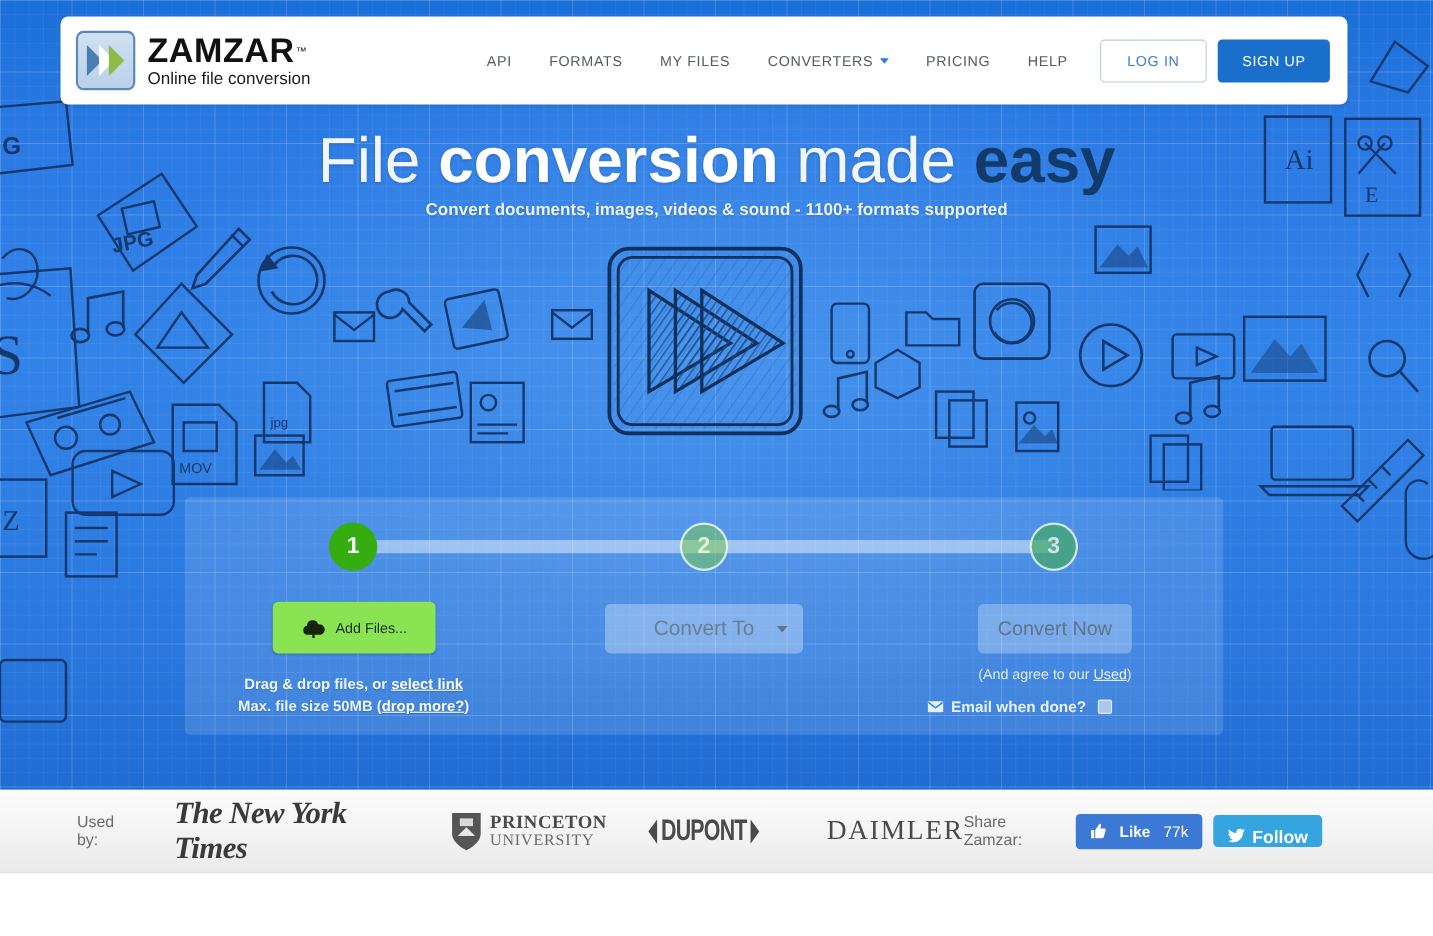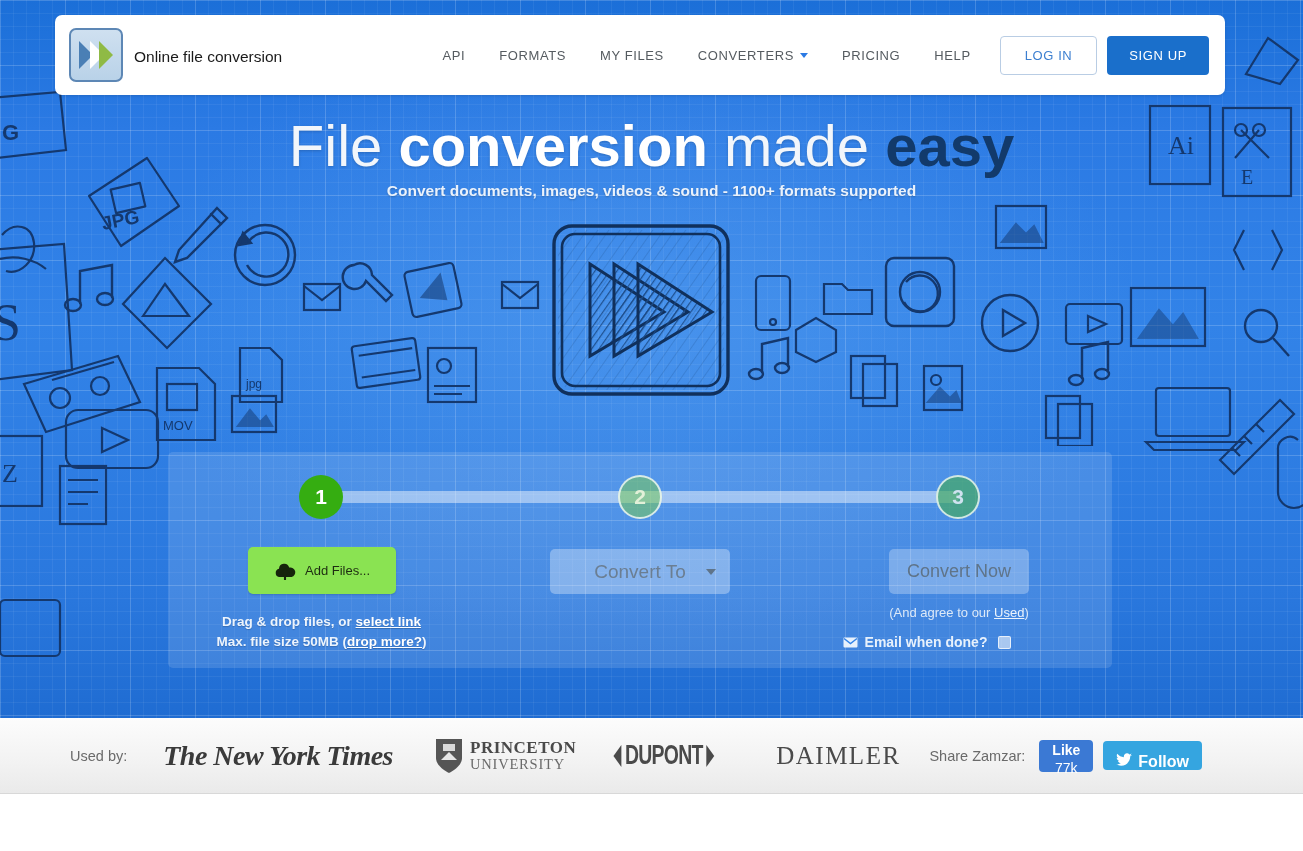--- a/index.html
+++ b/index.html
@@ -202,22 +202,22 @@
     transform: scaleX(0.72); transform-origin: left center; letter-spacing: -1px;
   }
   .logo-daimler {
     margin-left: 20px; font-family: "Liberation Serif", serif;
     font-size: 25px; color: #4a4a4a; letter-spacing: 1.5px;
   }
   .share-label { margin-left: auto; font-size: 14.5px; color: #6a6a6a; }
   .btn-like {
     margin-left: 14px; background: #3b79d4; color: #fff; border: none;
     border-radius: 4px; height: 32px; padding: 0 13px;
-    display: flex; align-items: center; gap: 2px; font-size: 14px;
-    font-weight: 700; cursor: pointer; font-family: "Liberation Sans", sans-serif; flex-direction: column;
+    display: flex; align-items: center; gap: 12px; font-size: 14px;
+    font-weight: 700; cursor: pointer; font-family: "Liberation Sans", sans-serif;
   }
   .like-count { font-weight: 400; }
   .btn-follow {
     margin-left: 10px; margin-right: 101px; background: #35a5e0; color: #fff;
     border: none; border-radius: 4px; height: 29px; padding: 12px 13px;
     display: flex; gap: 6px; font-size: 16px;
     font-weight: 700; cursor: pointer; font-family: "Liberation Sans", sans-serif;
   }
   .page-bottom {
     position: absolute; left: 0; top: 794px; width: 1303px; height: 57px;
@@ -440,20 +440,23 @@
   <div class="header-card">
     <div class="brand">
       <div class="brand-mark">
         <svg width="38" height="32" viewBox="0 0 38 32">
           <path d="M2 2 L16 16 L2 30 Z" fill="#4a7fb5"></path>
           <path d="M13 2 L27 16 L13 30 Z" fill="#ffffff"></path>
           <path d="M22 2 L36 16 L22 30 Z" fill="#8fba45"></path>
         </svg>
       </div>
       <div class="brand-text">
+        <div>
+          <span class="brand-name">ZAMZAR</span><span class="brand-tm">™</span>
+        </div>
         <div class="brand-tag">Online file conversion</div>
       </div>
     </div>
 
     <div class="nav">
       <a class="nav-link">
           <span>API</span>
         </a>
       <a class="nav-link">
           <span>FORMATS</span>

